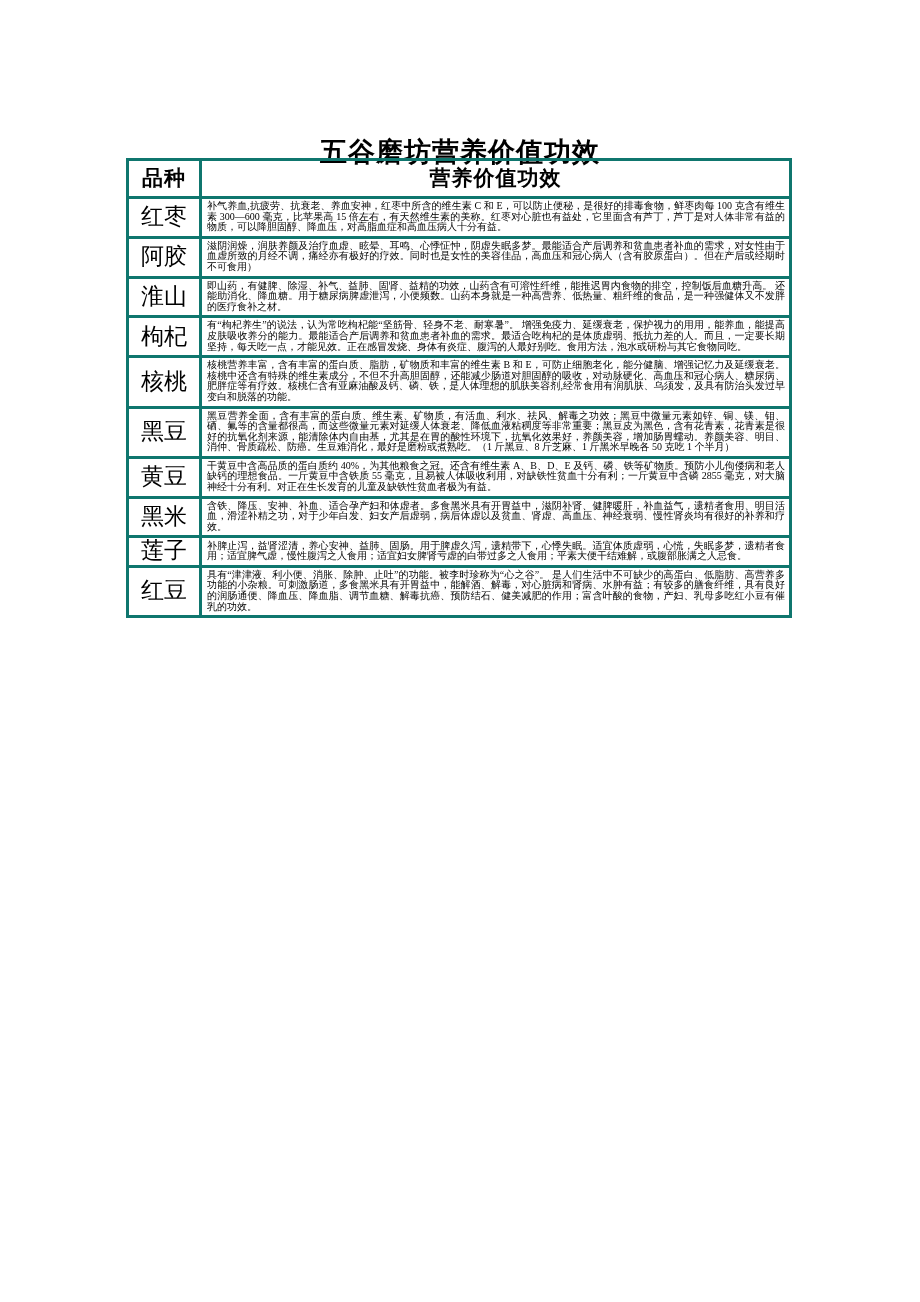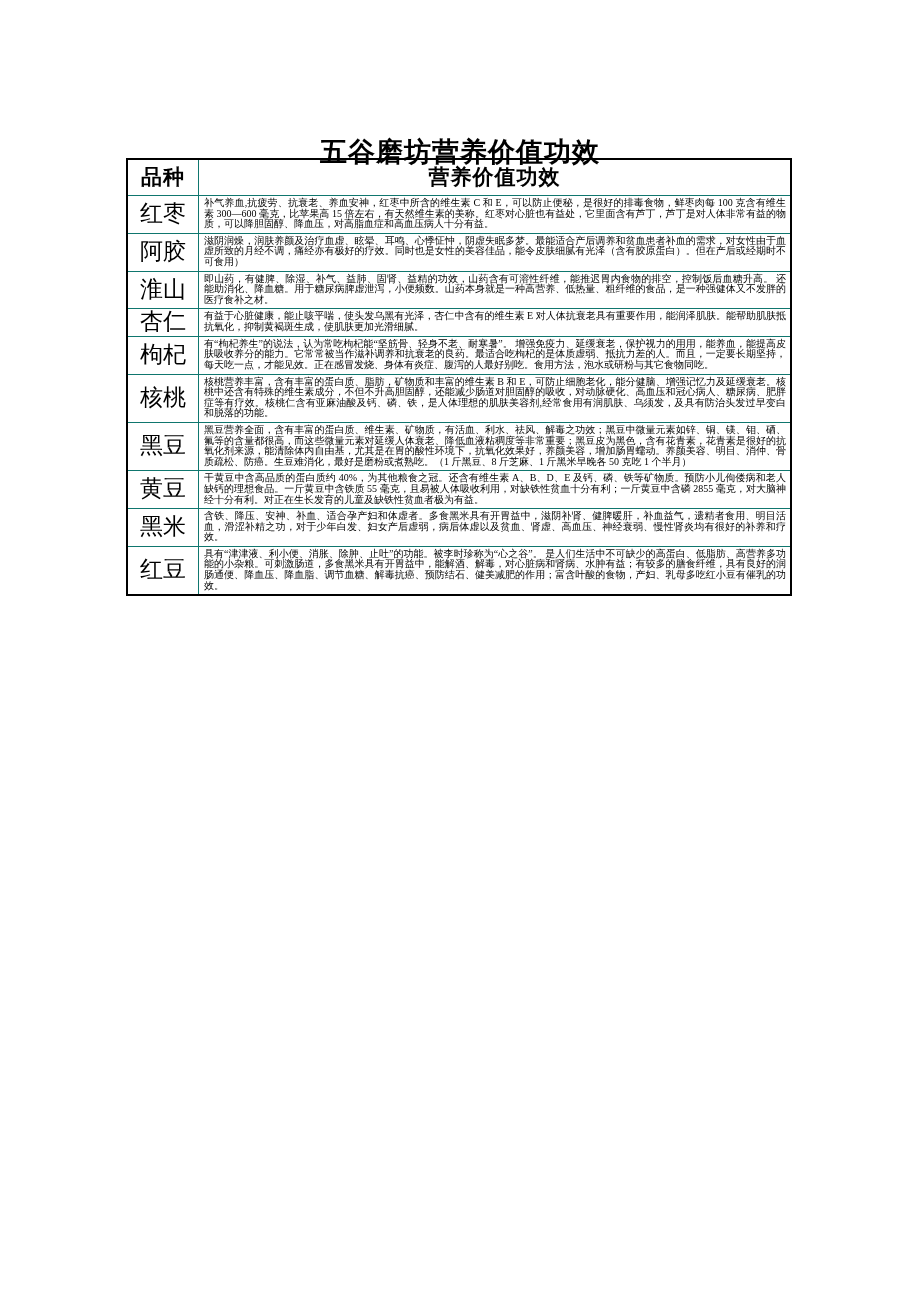--- a/index.html
+++ b/index.html
@@ -28,21 +28,21 @@
   }
   table.nutrition {
     position: absolute;
     top: 158px;
     left: 126px;
     width: 666px;
     border-collapse: collapse;
     table-layout: fixed;
   }
   table.nutrition, table.nutrition th, table.nutrition td {
-    border: 1px solid #0f766e;
+    border: 3px solid #0f766e;
   }
   table.nutrition {
     border: 2px solid #000000;
   }
   th.col-name { width: 70px; }
   th, td { vertical-align: middle; }
   thead th {
     font-size: 21px;
     font-weight: bold;
     text-align: center;
@@ -77,48 +77,48 @@
       <th>营养价值功效</th>
     </tr>
   </thead>
   <tbody>
     <tr>
       <td class="name-cell">红枣</td>
       <td class="desc-cell">补气养血,抗疲劳、抗衰老、养血安神，红枣中所含的维生素 C 和 E，可以防止便秘，是很好的排毒食物，鲜枣肉每 100 克含有维生素 300—600 毫克，比苹果高 15 倍左右，有天然维生素的美称。红枣对心脏也有益处，它里面含有芦丁，芦丁是对人体非常有益的物质，可以降胆固醇、降血压，对高脂血症和高血压病人十分有益。</td>
     </tr>
     <tr>
       <td class="name-cell">阿胶</td>
-      <td class="desc-cell">滋阴润燥，润肤养颜及治疗血虚、眩晕、耳鸣、心悸怔忡，阴虚失眠多梦。最能适合产后调养和贫血患者补血的需求，对女性由于血虚所致的月经不调，痛经亦有极好的疗效。同时也是女性的美容佳品，能令皮肤细腻有光泽（含有胶原蛋白）。但在产后或经期时不可食用）</td>
+      <td class="desc-cell">滋阴润燥，润肤养颜及治疗血虚、眩晕、耳鸣、心悸怔忡，阴虚失眠多梦。最能适合产后调养和贫血患者补血的需求，对女性由于血虚所致的月经不调，痛经亦有极好的疗效。同时也是女性的美容佳品，高血压和冠心病人（含有胶原蛋白）。但在产后或经期时不可食用）</td>
     </tr>
     <tr>
       <td class="name-cell">淮山</td>
       <td class="desc-cell">即山药，有健脾、除湿、补气、益肺、固肾、益精的功效，山药含有可溶性纤维，能推迟胃内食物的排空，控制饭后血糖升高。 还能助消化、降血糖。用于糖尿病脾虚泄泻，小便频数。山药本身就是一种高营养、低热量、粗纤维的食品，是一种强健体又不发胖的医疗食补之材。</td>
     </tr>
     <tr>
-      <td class="name-cell">杏仁</td>
-      <td class="desc-cell">有益于心脏健康，能止咳平喘，使头发乌黑有光泽，杏仁中含有的维生素 E 对人体抗衰老具有重要作用，能润泽肌肤。能帮助肌肤抵抗氧化，抑制黄褐斑生成，使肌肤更加光滑细腻。</td>
-    </tr>
-    <tr>
       <td class="name-cell">枸杞</td>
-      <td class="desc-cell">有“枸杞养生”的说法，认为常吃枸杞能“坚筋骨、轻身不老、耐寒暑”。 增强免疫力、延缓衰老，保护视力的用用，能养血，能提高皮肤吸收养分的能力。它常常被当作滋补调养和抗衰老的良药。最适合吃枸杞的是体质虚弱、抵抗力差的人。而且，一定要长期坚持，每天吃一点，才能见效。正在感冒发烧、身体有炎症、腹泻的人最好别吃。食用方法，泡水或研粉与其它食物同吃。</td>
+      <td class="desc-cell">有“枸杞养生”的说法，认为常吃枸杞能“坚筋骨、轻身不老、耐寒暑”。 增强免疫力、延缓衰老，保护视力的用用，能养血，能提高皮肤吸收养分的能力。最能适合产后调养和贫血患者补血的需求。最适合吃枸杞的是体质虚弱、抵抗力差的人。而且，一定要长期坚持，每天吃一点，才能见效。正在感冒发烧、身体有炎症、腹泻的人最好别吃。食用方法，泡水或研粉与其它食物同吃。</td>
     </tr>
     <tr>
       <td class="name-cell">核桃</td>
       <td class="desc-cell">核桃营养丰富，含有丰富的蛋白质、脂肪，矿物质和丰富的维生素 B 和 E，可防止细胞老化，能分健脑、增强记忆力及延缓衰老。核桃中还含有特殊的维生素成分，不但不升高胆固醇，还能减少肠道对胆固醇的吸收，对动脉硬化、高血压和冠心病人、糖尿病、肥胖症等有疗效。核桃仁含有亚麻油酸及钙、磷、铁，是人体理想的肌肤美容剂,经常食用有润肌肤、乌须发，及具有防治头发过早变白和脱落的功能。</td>
     </tr>
     <tr>
       <td class="name-cell">黑豆</td>
       <td class="desc-cell">黑豆营养全面，含有丰富的蛋白质、维生素、矿物质，有活血、利水、祛风、解毒之功效；黑豆中微量元素如锌、铜、镁、钼、硒、氟等的含量都很高，而这些微量元素对延缓人体衰老、降低血液粘稠度等非常重要；黑豆皮为黑色，含有花青素，花青素是很好的抗氧化剂来源，能清除体内自由基，尤其是在胃的酸性环境下，抗氧化效果好，养颜美容，增加肠胃蠕动。养颜美容、明目、消仲、骨质疏松、防癌。生豆难消化，最好是磨粉或煮熟吃。（1 斤黑豆、8 斤芝麻、1 斤黑米早晚各 50 克吃 1 个半月）</td>
     </tr>
     <tr>
       <td class="name-cell">黄豆</td>
       <td class="desc-cell">干黄豆中含高品质的蛋白质约 40%，为其他粮食之冠。还含有维生素 A、B、D、E 及钙、磷、铁等矿物质。预防小儿佝偻病和老人缺钙的理想食品。一斤黄豆中含铁质 55 毫克，且易被人体吸收利用，对缺铁性贫血十分有利；一斤黄豆中含磷 2855 毫克，对大脑神经十分有利。对正在生长发育的儿童及缺铁性贫血者极为有益。</td>
     </tr>
     <tr>
       <td class="name-cell">黑米</td>
       <td class="desc-cell">含铁、降压、安神、补血、适合孕产妇和体虚者。多食黑米具有开胃益中，滋阴补肾、健脾暖肝，补血益气，遗精者食用、明目活血，滑涩补精之功，对于少年白发、妇女产后虚弱，病后体虚以及贫血、肾虚、高血压、神经衰弱、慢性肾炎均有很好的补养和疗效。</td>
     </tr>
     <tr>
+      <td class="name-cell">莲子</td>
+      <td class="desc-cell">补脾止泻，益肾涩清，养心安神、益肺、固肠。用于脾虚久泻，遗精带下，心悸失眠。适宜体质虚弱，心慌，失眠多梦，遗精者食用；适宜脾气虚，慢性腹泻之人食用；适宜妇女脾肾亏虚的白带过多之人食用；平素大便干结难解，或腹部胀满之人忌食。</td>
+    </tr>
+    <tr>
       <td class="name-cell">红豆</td>
       <td class="desc-cell">具有“津津液、利小便、消胀、除肿、止吐”的功能。被李时珍称为“心之谷”。 是人们生活中不可缺少的高蛋白、低脂肪、高营养多功能的小杂粮。可刺激肠道，多食黑米具有开胃益中，能解酒、解毒，对心脏病和肾病、水肿有益；有较多的膳食纤维，具有良好的润肠通便、降血压、降血脂、调节血糖、解毒抗癌、预防结石、健美减肥的作用；富含叶酸的食物，产妇、乳母多吃红小豆有催乳的功效。</td>
     </tr>
   </tbody>
 </table>
 
 </body></html>

